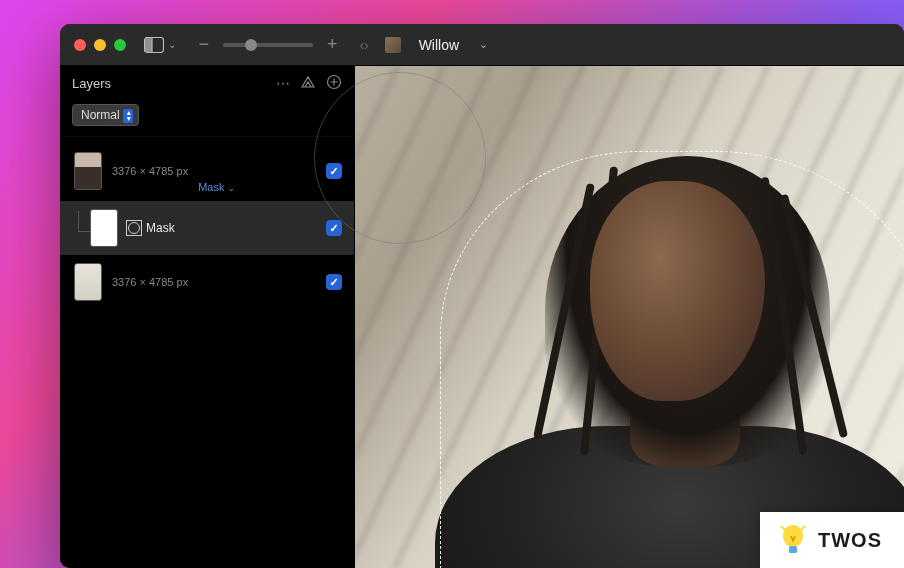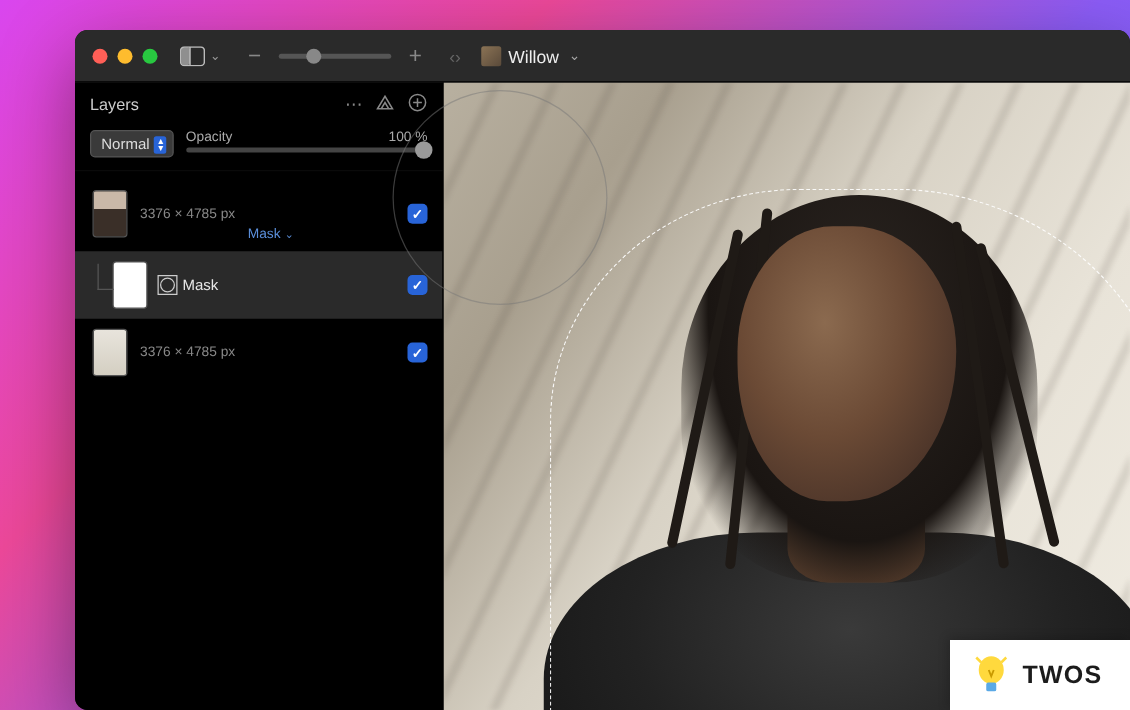--- a/index.html
+++ b/index.html
@@ -46,21 +46,21 @@
 .zoom-track {
   width: 90px; height: 4px; background: #555; border-radius: 2px;
   position: relative;
 }
 .zoom-thumb {
   position: absolute; left: 22px; top: -4px;
   width: 12px; height: 12px; border-radius: 50%;
   background: #888;
 }
 .code-icon { color: #666; font-size: 14px; letter-spacing: -2px; padding: 0 6px; }
-.doc-title { display: flex; align-items: center; gap: 6px; color: #eee; font-size: 14px; font-weight: 500; }
+.doc-title { display: flex; align-items: center; gap: 18px; color: #eee; font-size: 14px; font-weight: 500; }
 .doc-thumb {
   width: 16px; height: 16px; border-radius: 2px;
   background: linear-gradient(135deg, #8b7355, #5a4a3a);
 }
 .doc-chevron { color: #aaa; font-size: 11px; margin-left: 2px; }
 
 .content { flex: 1; display: flex; overflow: hidden; }
 .layers-panel {
   width: 295px; background: #000000;
   display: flex; flex-direction: column;
@@ -283,29 +283,20 @@
                 <path d="M8 4.5 V11.5 M4.5 8 H11.5" stroke="#888" stroke-width="1.2"></path>
               </svg>
           </span>
         </div>
       </div>
       <div class="panel-controls">
         <div class="blend-select">
           <span>Normal</span>
           <span class="chev">▴<br>▾</span>
         </div>
-        <div class="opacity-group">
-          <div class="opacity-row">
-            <span>Opacity</span>
-            <span>100 %</span>
-          </div>
-          <div class="opacity-track">
-            <div class="opacity-thumb"></div>
-          </div>
-        </div>
       </div>
 
       <div class="layers-list">
         <div class="layer-row">
           <div class="layer-thumb image1"></div>
           <div class="layer-text">
             <span class="layer-meta">
               <span>3376 × 4785 px</span>
               <span class="mask-link"><span>Mask</span> <span style="font-size:9px;">⌄</span></span>
             </span>

